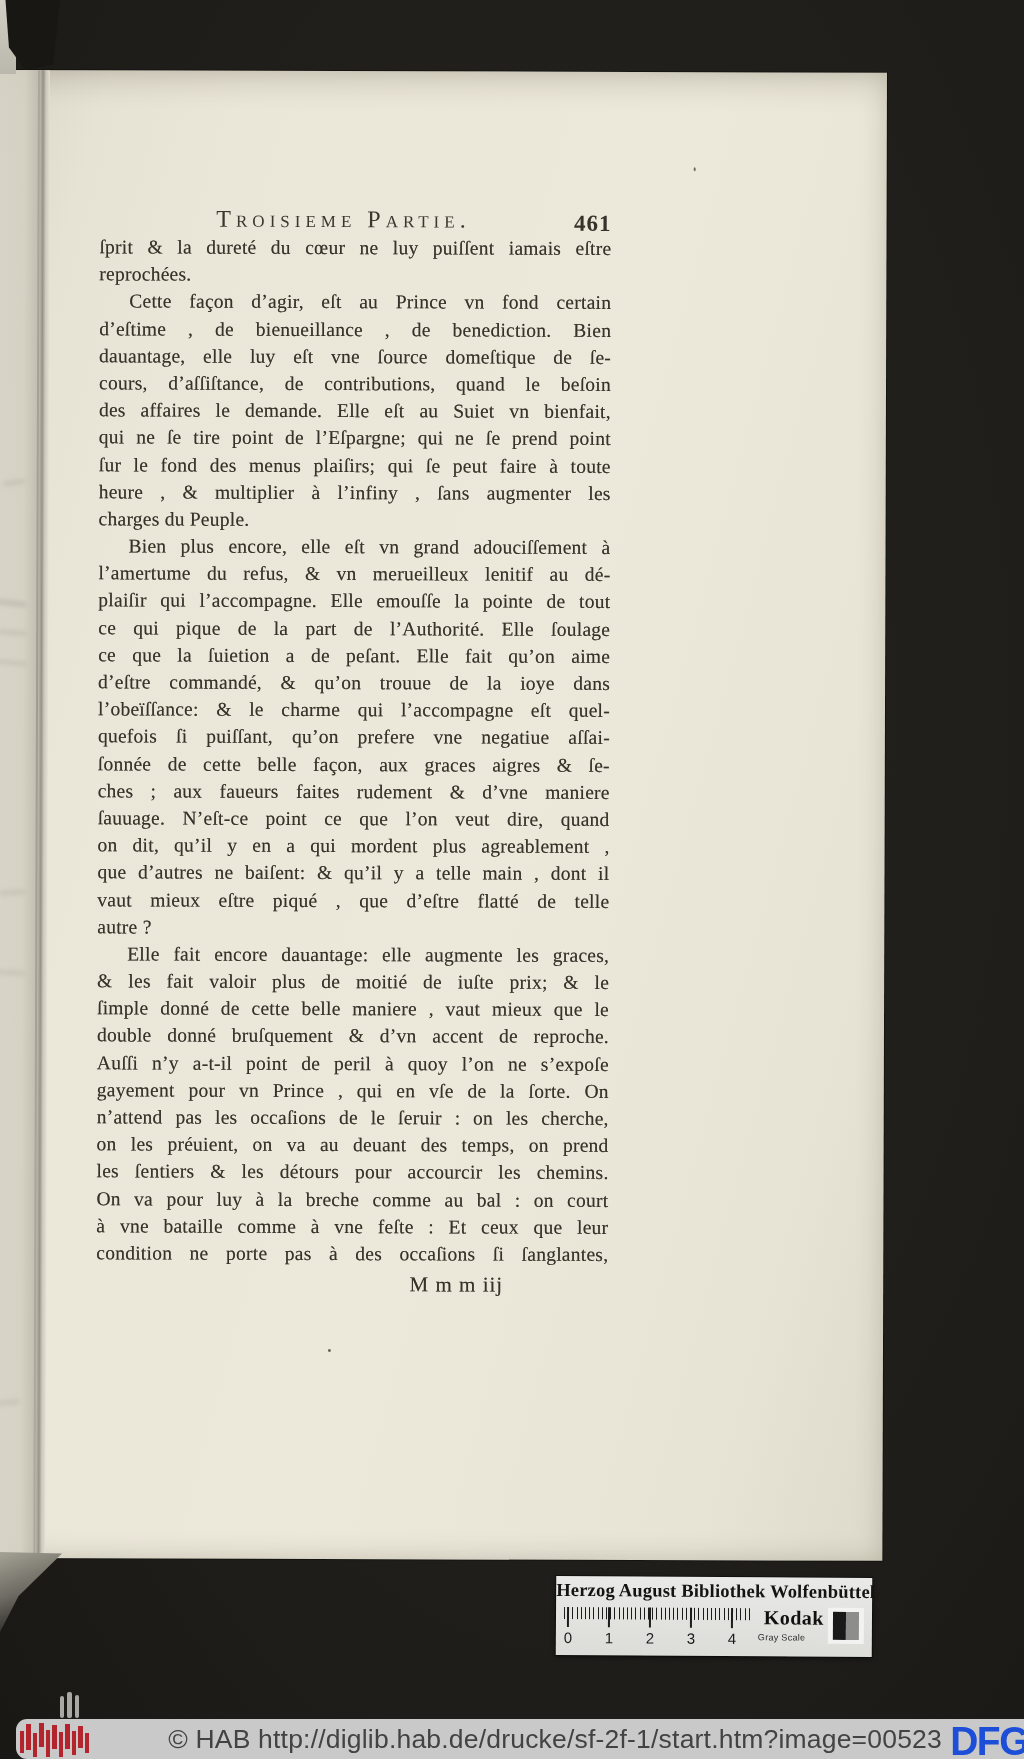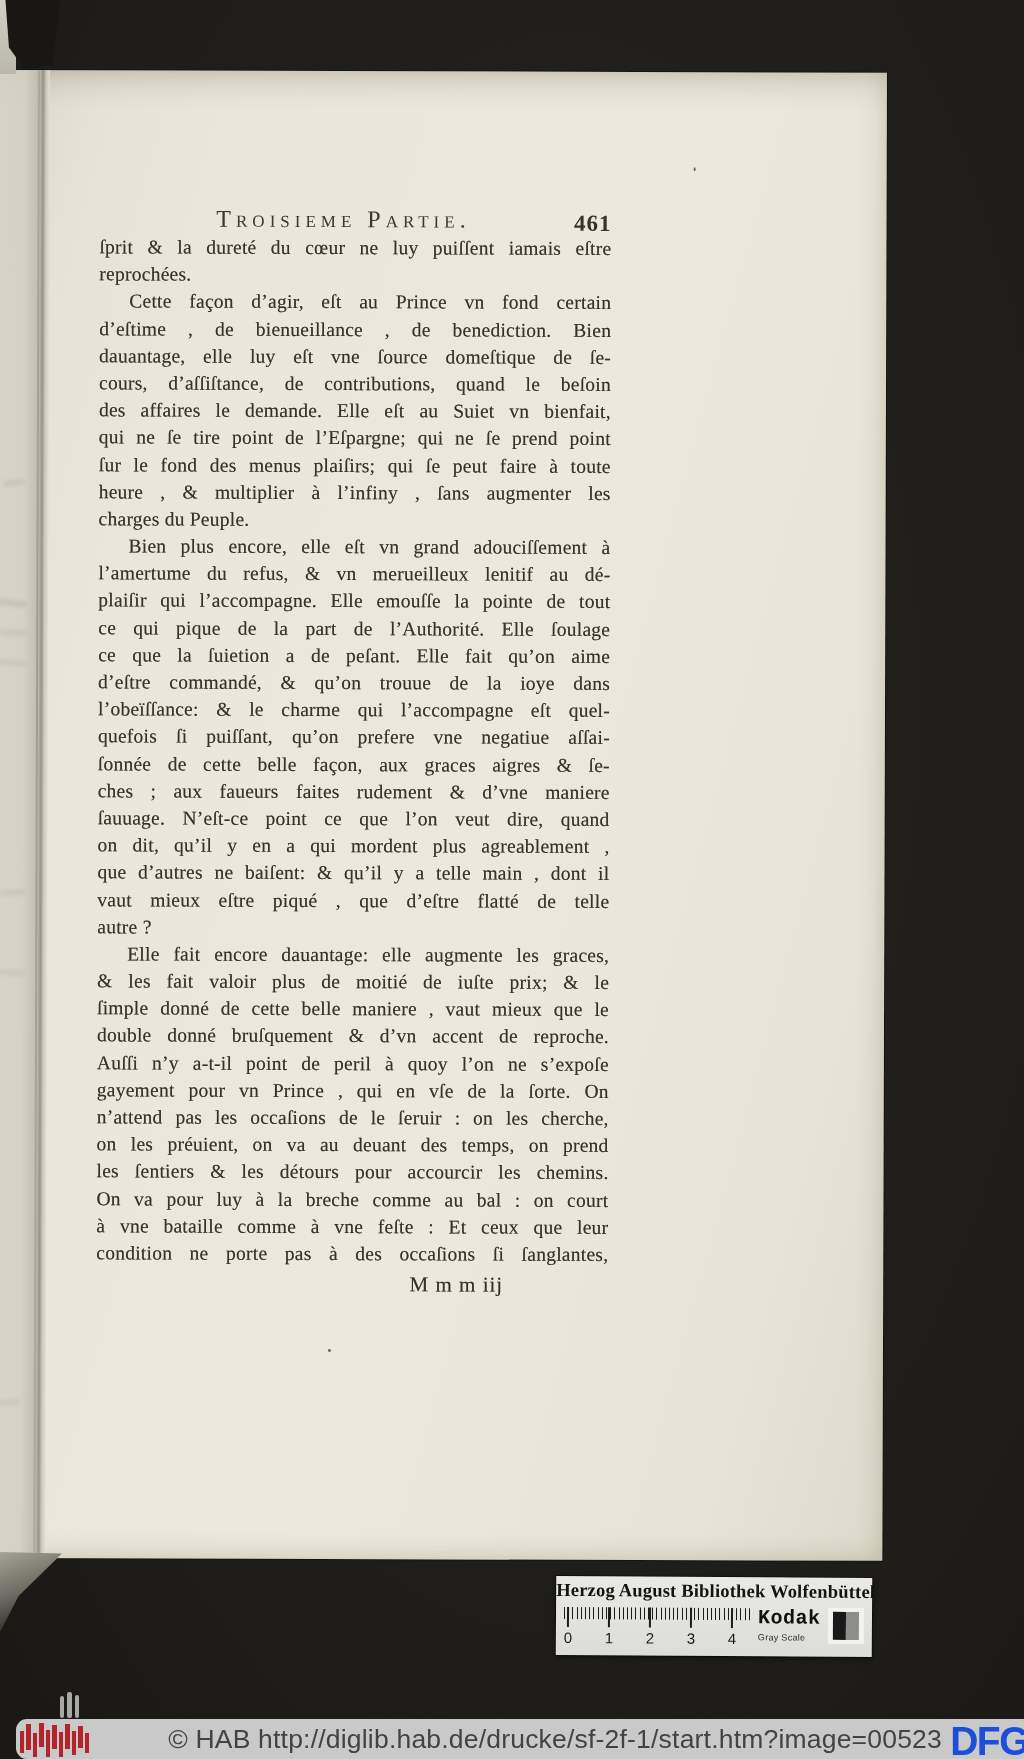--- a/index.html
+++ b/index.html
@@ -83,21 +83,21 @@
   }
   .label-row{position:relative;height:50px;}
   .ruler{position:absolute;left:8px;top:6px;width:186px;height:42px;}
   .ruler .minors{position:absolute;left:0;top:0;width:100%;height:12px;
     background:repeating-linear-gradient(90deg,#1c1c1c 0 1px,transparent 1px 4.2px);}
   .ruler .tick{position:absolute;top:0;width:2px;height:20px;background:#1c1c1c;}
   .ruler .num{position:absolute;top:22px;width:16px;margin-left:-7px;text-align:center;
     font-size:15px;color:#1a1a1a;font-family:"Liberation Sans",sans-serif;}
   .kodak-brand{position:absolute;left:202px;top:4px;width:66px;text-align:left;}
   .kodak-word{font-weight:700;font-size:20px;color:#101010;letter-spacing:.5px;
-    font-family:Liberation Mono, monospace;}
+    font-family:Liberation Serif, serif;text-align:right;}
   .kodak-sub{font-size:9px;color:#2b2b2b;margin-top:3px;letter-spacing:.3px;}
   .gray-patch{position:absolute;left:272px;top:5px;width:36px;height:36px;background:#f2f2f0;
     display:flex;align-items:center;justify-content:center;}
   .patch-black{width:13px;height:28px;background:#191919;}
   .patch-gray{width:13px;height:28px;background:#8d8d8b;}
 
   
   .footer{position:absolute;left:16px;bottom:0;width:1024px;height:40px;background:var(--footer-bar);border-radius:11px;}
   .hab-logo{position:absolute;left:3px;top:2px;}
   .copyright{

